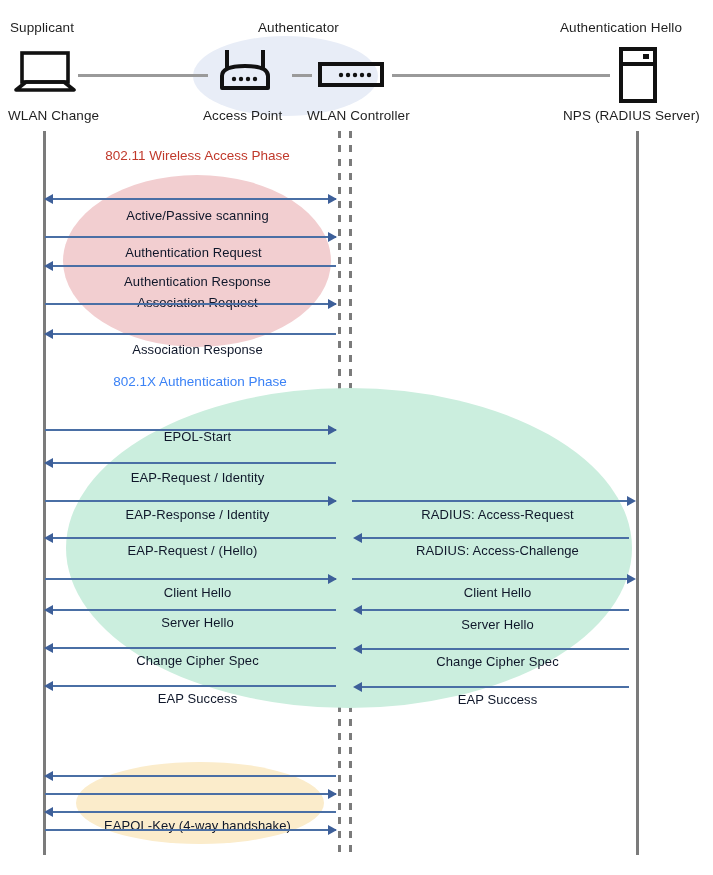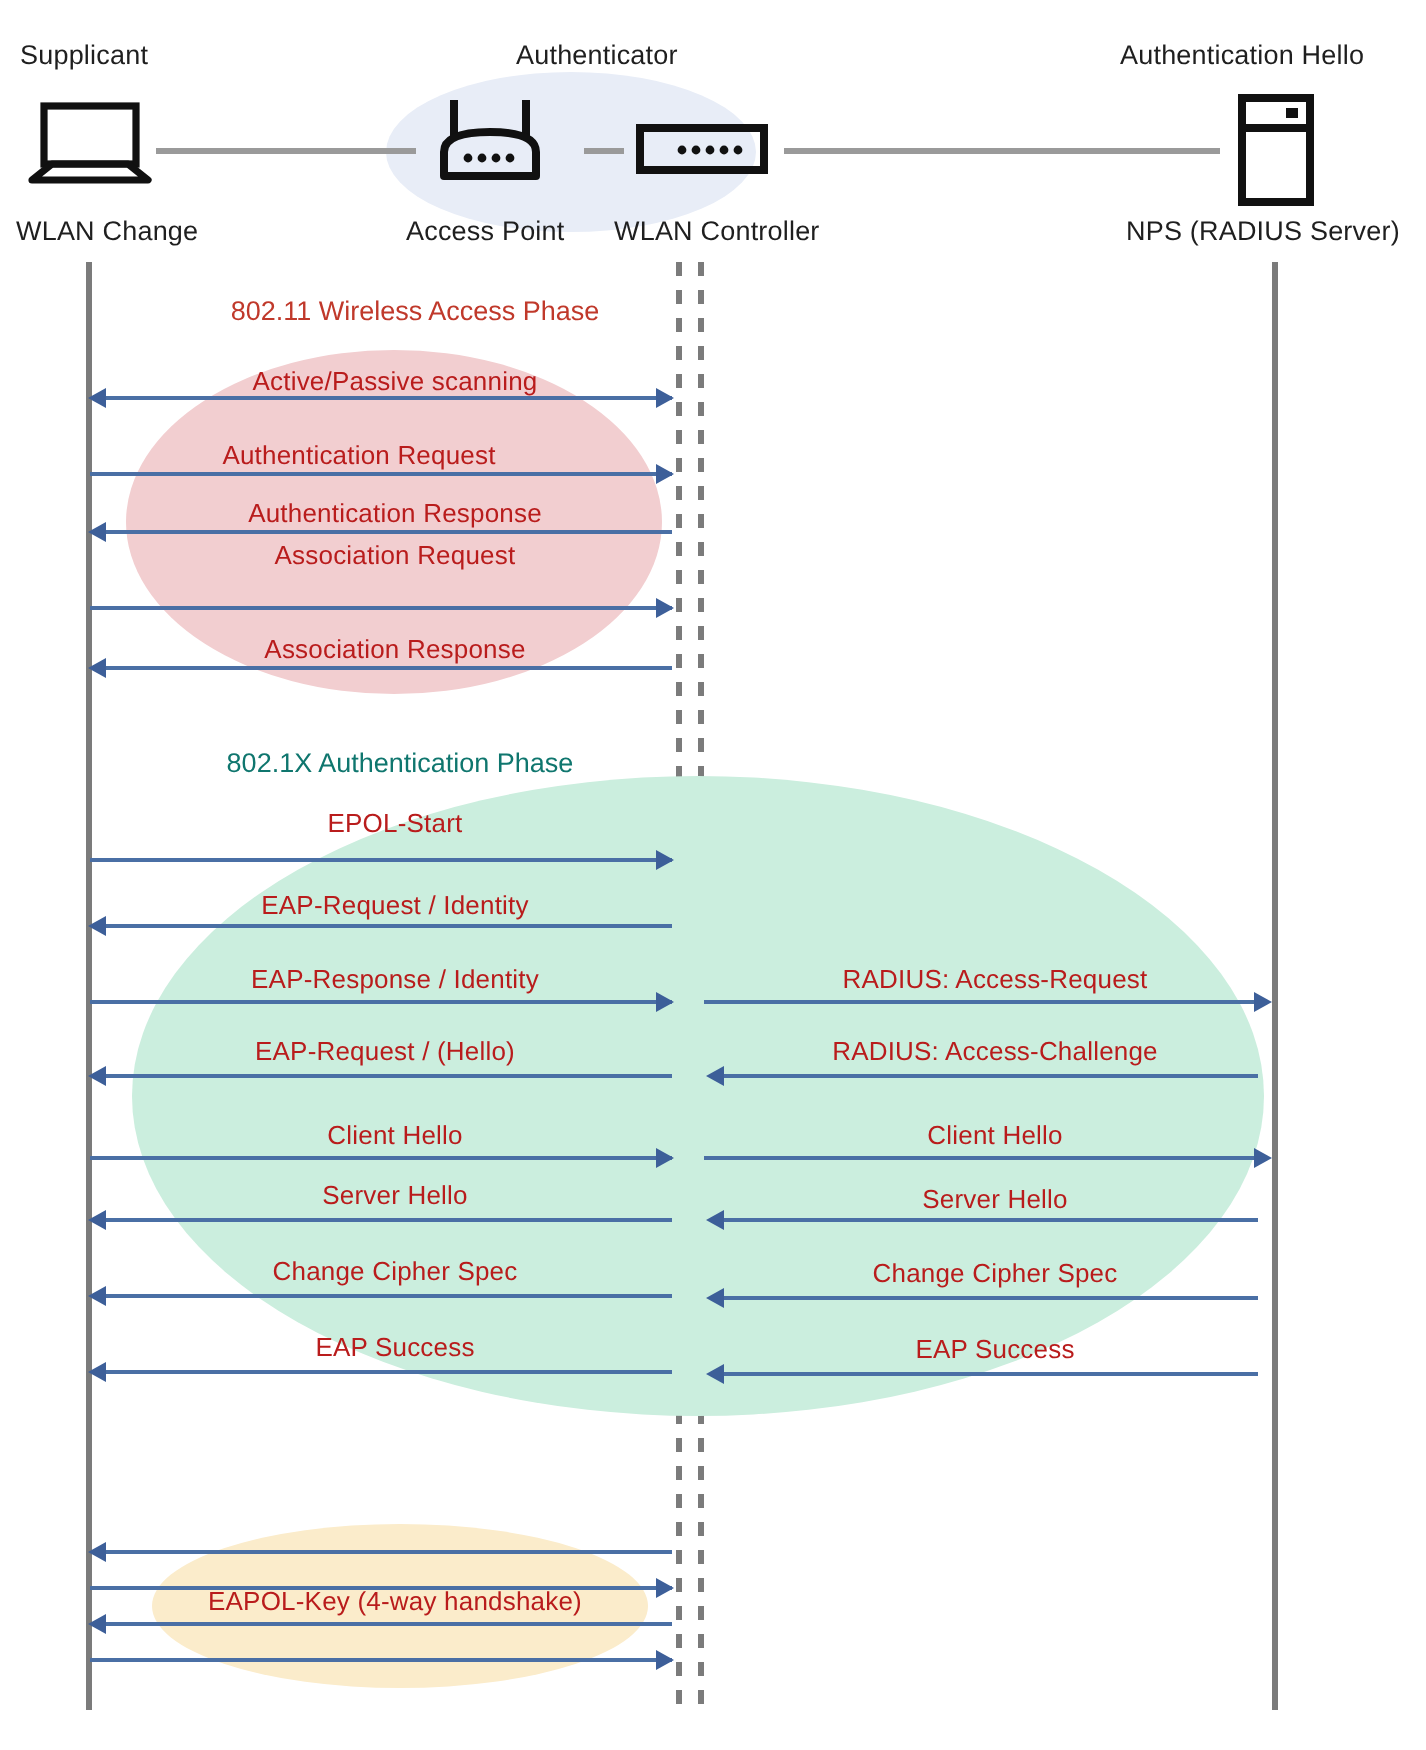--- a/index.html
+++ b/index.html
@@ -38,28 +38,28 @@
   .blob-red{background:#f2ced0;}
   .blob-green{background:#cbeede;}
   .blob-orange{background:#fbeccb;}
 
   
   .phase-title{
     position:absolute;text-align:center;font-size:13.5px;white-space:nowrap;
     line-height:19px;font-weight:400;
   }
   .pt-red{color:#c0392b;}
-  .pt-green{color:#0f766e;}
+  .pt-green{color:#3b82f6;}
   .pt-orange{color:#e8a756;}
 
   
   .msg{position:absolute;}
   .msg-label{
-    position:absolute;font-size:13px;color:#b91c1c;white-space:nowrap;
-    text-align:center;letter-spacing:.1px;
+    position:absolute;font-size:13px;color:#0f172a;white-space:nowrap;
+    text-align:center;letter-spacing:.1px;margin-top:25px;
   }
   .arrow-line{position:absolute;height:2px;background:#4a6fa5;}
   .head{position:absolute;width:0;height:0;}
   .head-r{
     border-top:5px solid transparent;border-bottom:5px solid transparent;
     border-left:9px solid #3d5f99;
   }
   .head-l{
     border-top:5px solid transparent;border-bottom:5px solid transparent;
     border-right:9px solid #3d5f99;
@@ -122,31 +122,31 @@
   <div class="role-caption" style="left:203px;top:108px;">Access Point</div>
   <div class="role-caption" style="left:307px;top:108px;">WLAN Controller</div>
   <div class="role-caption" style="left:563px;top:108px;">NPS (RADIUS Server)</div>
 
   <div class="lifeline" style="left:43px;top:131px;height:724px;"></div>
   <div class="lifeline-dashed" style="left:338px;top:131px;height:724px;"></div>
   <div class="lifeline-dashed" style="left:349px;top:131px;height:724px;"></div>
   <div class="lifeline" style="left:636px;top:131px;height:724px;"></div>
 
   <div class="phase-blob blob-red" style="left:63px;top:175px;width:268px;height:172px;"></div>
-  <div class="phase-title pt-red" style="left:70px;top:146px;width:275px;">802.11 Wireless Access Phase</div>
+  <div class="phase-title pt-red" style="left:60px;top:146px;width:275px;">802.11 Wireless Access Phase</div>
 
   <div class="msg">
     <div class="msg-label" style="left:60px;top:183px;width:275px;">Active/Passive scanning</div>
     <div class="arrow-line" style="left:52px;top:198px;width:284px;"></div>
     <div class="head head-l" style="left:44px;top:194px;"></div>
     <div class="head head-r" style="left:328px;top:194px;"></div>
   </div>
 
   <div class="msg">
-    <div class="msg-label" style="left:42px;top:220px;width:275px;">Authentication Request</div>
+    <div class="msg-label" style="left:56px;top:220px;width:275px;">Authentication Request</div>
     <div class="arrow-line" style="left:45px;top:236px;width:291px;"></div>
     <div class="head head-r" style="left:328px;top:232px;"></div>
   </div>
 
   <div class="msg">
     <div class="msg-label" style="left:60px;top:249px;width:275px;">Authentication Response</div>
     <div class="arrow-line" style="left:52px;top:265px;width:284px;"></div>
     <div class="head head-l" style="left:44px;top:261px;"></div>
   </div>
 

